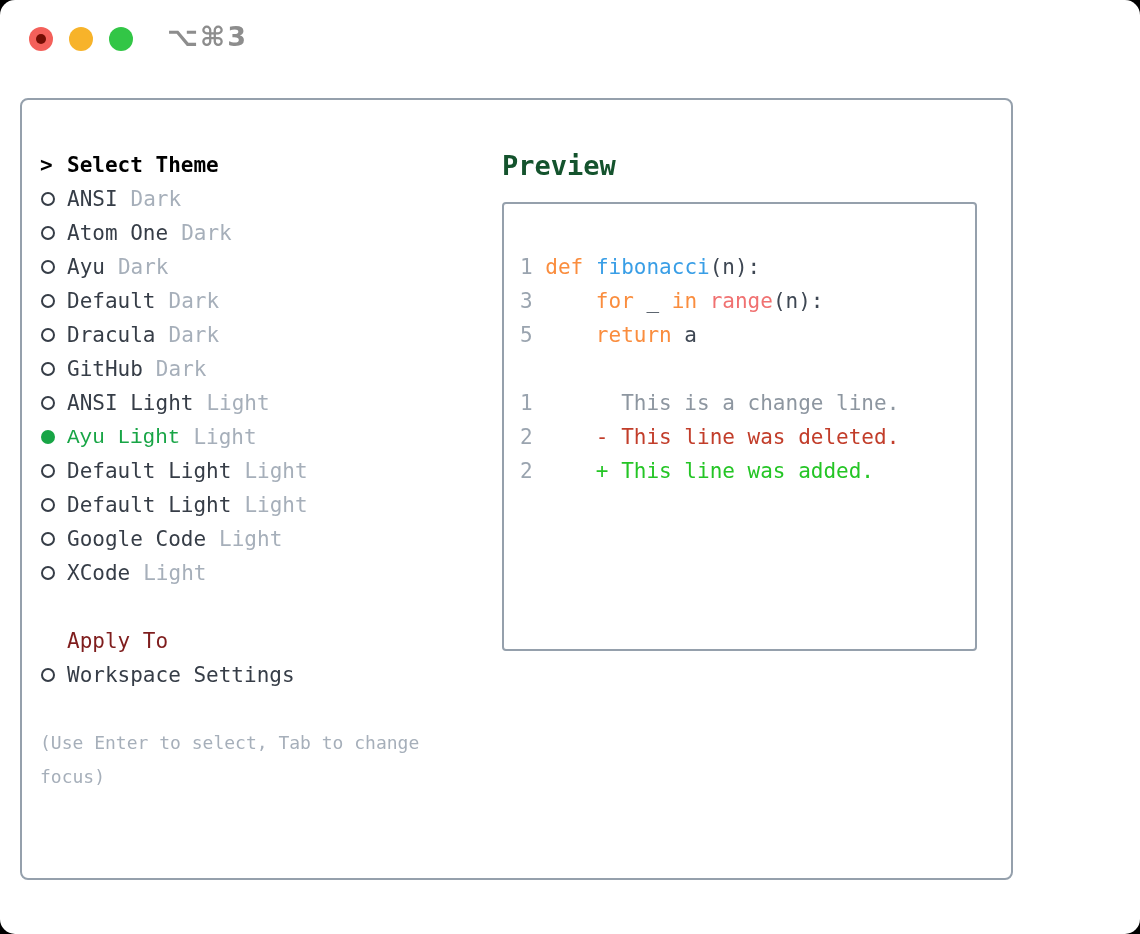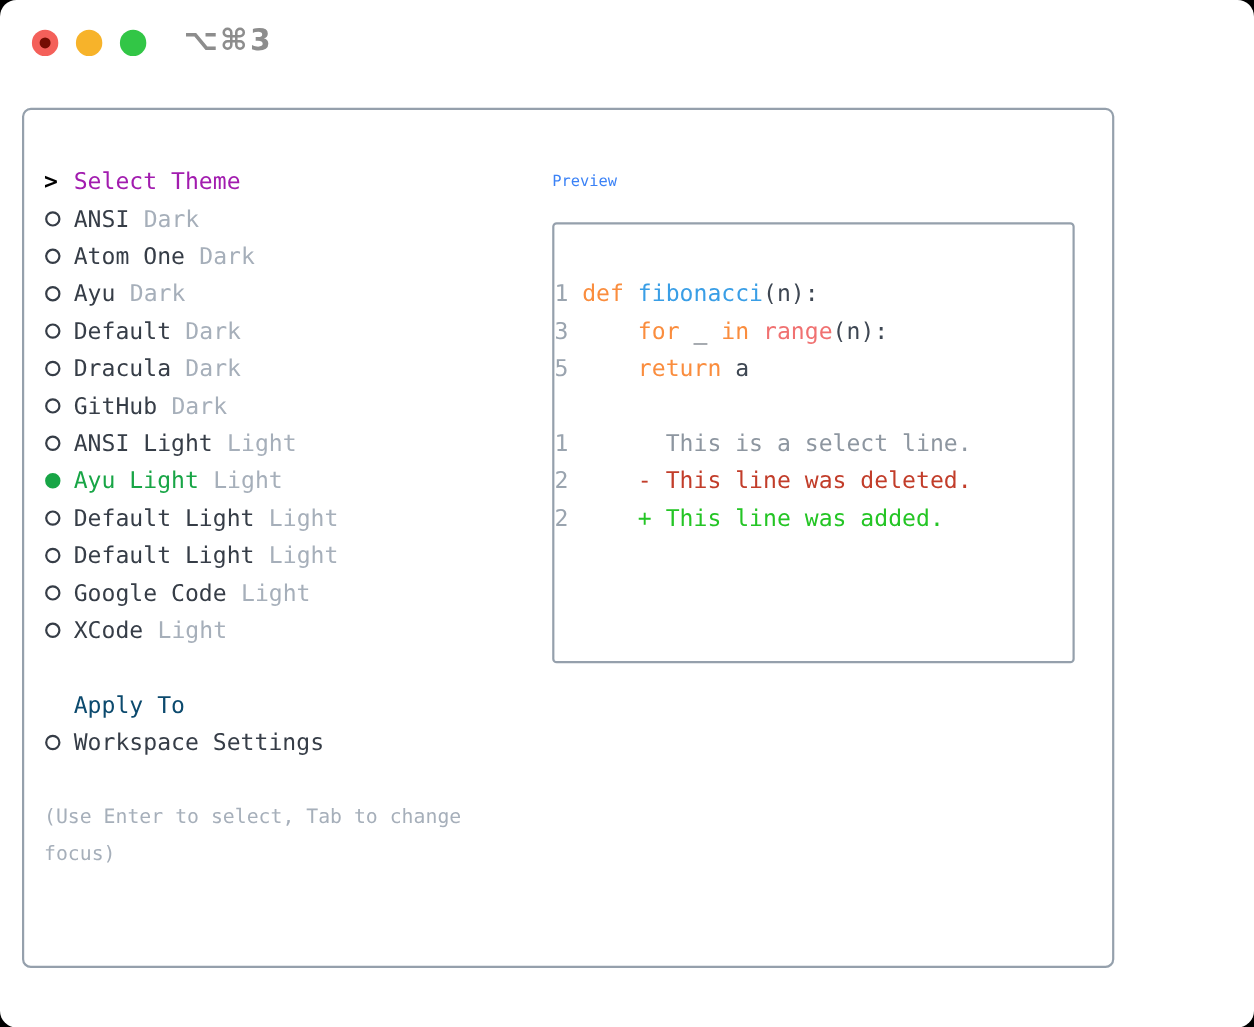--- a/index.html
+++ b/index.html
@@ -26,38 +26,38 @@
   
   .main-panel{
     position:absolute;left:20px;top:98px;width:993px;height:782px;
     box-sizing:border-box;border:2px solid var(--panel-border);border-radius:8px;
     background:#fff;display:flex;padding:48px 0 0 18px;
   }
   .left-col{width:400px;flex:none;}
   .row{height:34px;display:flex;align-items:center;font-size:21px;color:var(--text-dark);white-space:pre;}
   .marker{width:27px;flex:none;display:flex;align-items:center;}
   .prompt{font-weight:bold;color:#000;}
-  .section-title{font-weight:normal;color:#a21caf;text-align:center;}
-  .plain-title{color:#0c4a6e;}
+  .section-title{font-weight:bold;color:#000000;text-align:center;}
+  .plain-title{color:#7f1d1d;}
   .radio{width:14px;height:14px;box-sizing:border-box;border:2.5px solid var(--text-dark);border-radius:50%;margin-left:1px;}
   .radio.selected{border-color:var(--accent-green);background:var(--accent-green);}
-  .name.sel{color:var(--accent-green);}
+  .name.sel{color:var(--accent-green);font-family:Liberation Mono, monospace;}
   .tag{color:var(--tag-gray);margin-left:13px;}
   .gap{height:34px;}
   .hint{
     margin-top:34px;width:400px;font-size:18px;line-height:34px;
     color:var(--tag-gray);white-space:normal;
   }
   
   .right-col{margin-left:62px;}
-  .preview-title{height:34px;display:flex;align-items:center;font-size:14px;font-weight:normal;color:#3b82f6;}
+  .preview-title{height:34px;display:flex;align-items:center;font-size:27px;font-weight:bold;color:#14532d;}
   .preview-box{
-    margin-top:20px;width:475px;height:401px;box-sizing:border-box;
+    margin-top:20px;width:475px;height:449px;box-sizing:border-box;
     border:2px solid var(--panel-border);border-radius:4px;
-    padding:46px 0 0 0;background:#fff;
+    padding:46px 0 0 16px;background:#fff;
   }
   .code-line{height:34px;line-height:34px;font-size:21px;white-space:pre;}
   .ln{display:inline-block;width:2ch;}
 </style>
 </head>
 <body>
 
 <div class="window">
 
   <div class="traffic-lights">
@@ -107,21 +107,21 @@
     </div>
 
     <div class="right-col">
       <div class="preview-title">Preview</div>
       <div class="preview-box">
         <div id="code">
             <div class="code-line"><span class="ln" style="color: rgb(154, 164, 175);">1</span><span class="tok" style="color: rgb(250, 141, 62);">def</span><span class="tok" style="color: rgb(62, 71, 83);"> </span><span class="tok" style="color: rgb(57, 158, 230);">fibonacci</span><span class="tok" style="color: rgb(62, 71, 83);">(n):</span></div>
             <div class="code-line"><span class="ln" style="color: rgb(154, 164, 175);">3</span><span class="tok" style="color: rgb(62, 71, 83);">    </span><span class="tok" style="color: rgb(250, 141, 62);">for</span><span class="tok" style="color: rgb(62, 71, 83);"> _ </span><span class="tok" style="color: rgb(250, 141, 62);">in</span><span class="tok" style="color: rgb(62, 71, 83);"> </span><span class="tok" style="color: rgb(240, 113, 113);">range</span><span class="tok" style="color: rgb(62, 71, 83);">(n):</span></div>
             <div class="code-line"><span class="ln" style="color: rgb(154, 164, 175);">5</span><span class="tok" style="color: rgb(62, 71, 83);">    </span><span class="tok" style="color: rgb(250, 141, 62); margin-top: 20px;">return</span><span class="tok" style="color: rgb(62, 71, 83);"> a</span></div>
             <div class="code-line"><span class="ln" style="color: rgb(154, 164, 175);"></span></div>
-            <div class="code-line"><span class="ln" style="color: rgb(154, 164, 175);">1</span><span class="tok" style="color: rgb(141, 150, 160);">      This is a select line.</span></div>
+            <div class="code-line"><span class="ln" style="color: rgb(154, 164, 175);">1</span><span class="tok" style="color: rgb(141, 150, 160);">      This is a change line.</span></div>
             <div class="code-line"><span class="ln" style="color: rgb(154, 164, 175);">2</span><span class="tok" style="color: rgb(194, 61, 42);">    - This line was deleted.</span></div>
             <div class="code-line"><span class="ln" style="color: rgb(154, 164, 175);">2</span><span class="tok" style="color: rgb(36, 197, 37);">    + This line was added.</span></div>
           </div>
       </div>
     </div>
 
   </div>
 </div>
 
 </body></html>

